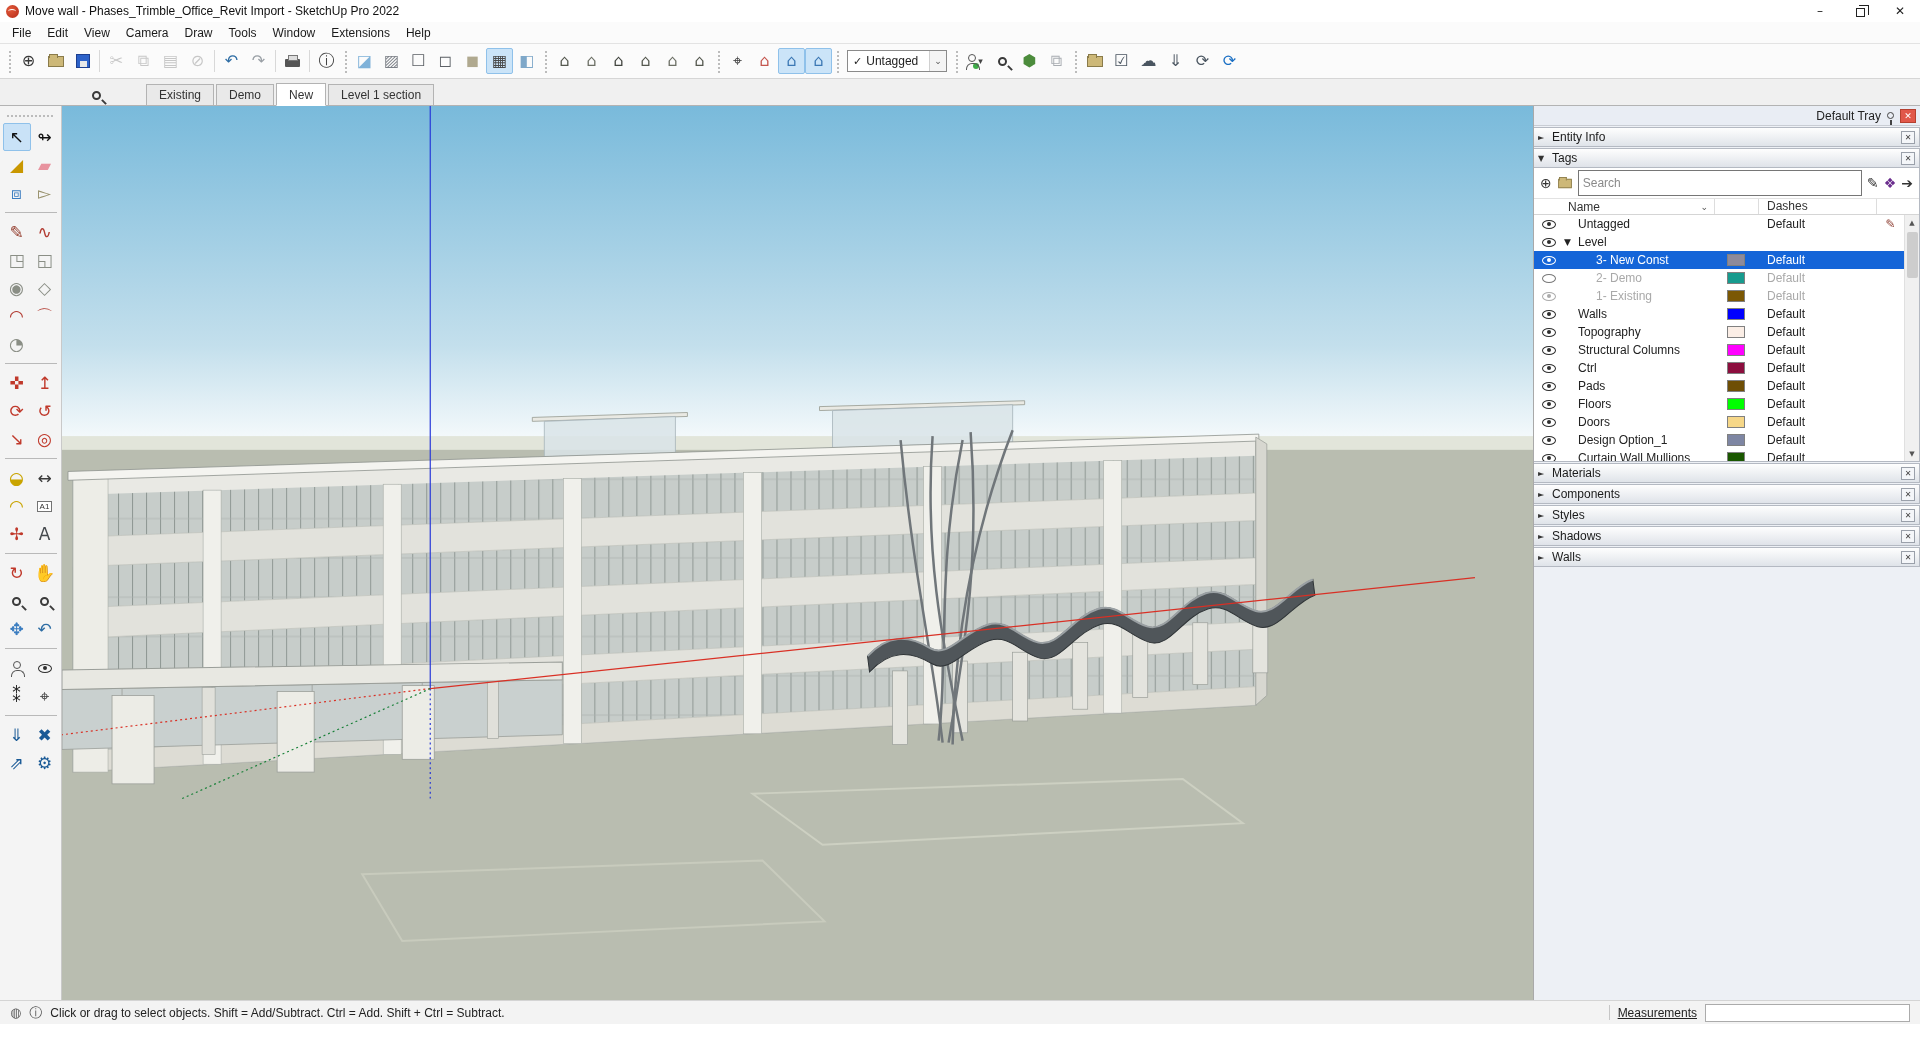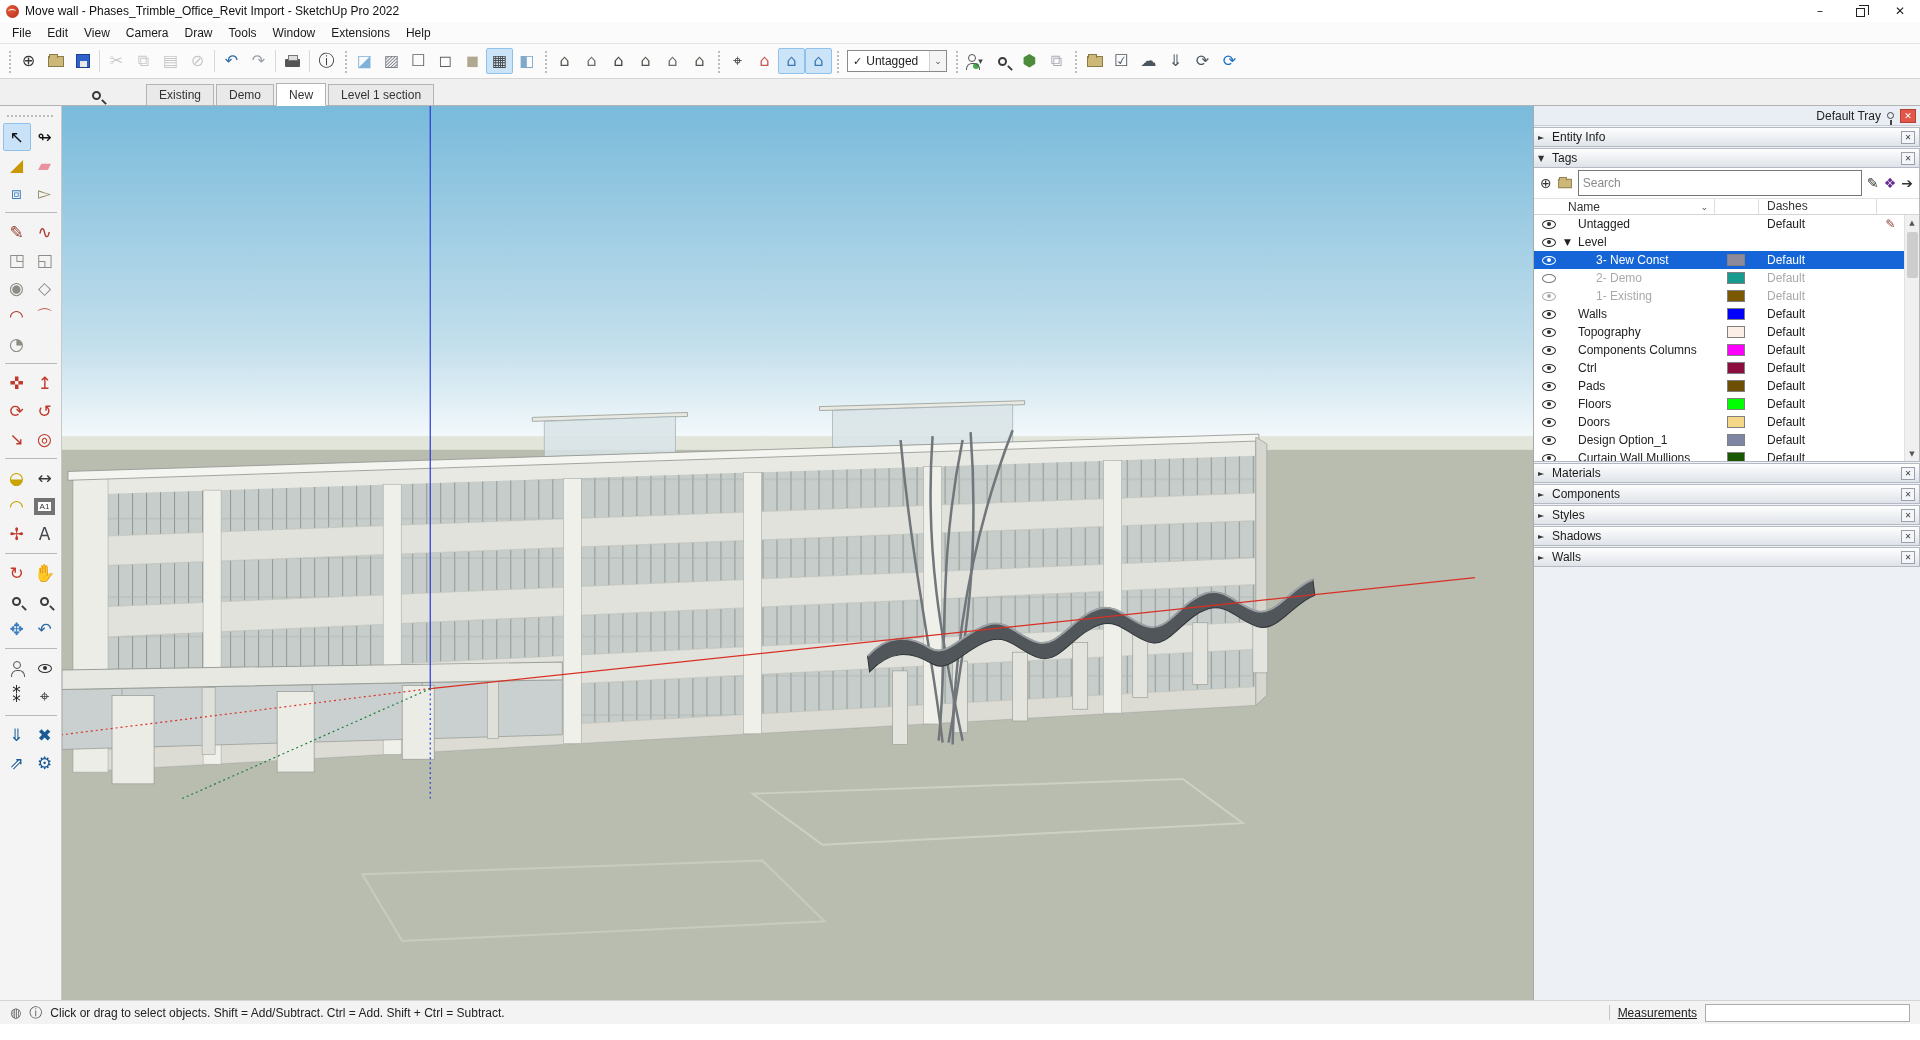--- a/index.html
+++ b/index.html
@@ -47,21 +47,21 @@
   .i-person::after { content:""; position:absolute; left:-3px; top:8px; width:12px; height:6px; border:1.5px solid #555; border-bottom:none; border-radius:6px 6px 0 0; }
   .i-person .dot { position:absolute; right:-4px; bottom:-8px; width:6px; height:6px; background:#3fae49; border-radius:50%; }
   .i-eye { width:14px; height:9px; border:1.4px solid #2e2e2e; border-radius:50%; position:relative; display:inline-block; flex:none;}
   .i-eye::after { content:""; position:absolute; left:4px; top:1.6px; width:4px; height:4px; background:#2e2e2e; border-radius:50%; }
   .i-eye.off::after { display:none; }
   .i-eye.off { border-color:#777; }
   .i-eye.faded { opacity:.4; }
   .i-eye.white { border-color:#fff; } .i-eye.white::after { background:#fff; }
   .i-pin { width:7px; height:7px; border:1.5px solid #444; border-radius:50%; position:relative; display:inline-block;}
   .i-pin::after { content:""; position:absolute; left:2px; top:7px; width:1.5px; height:5px; background:#444; }
-  .i-a1 { border:4px solid #737373; font-size:8px; padding:0 2px; background:#fff; color:#333; font-family:Liberation Sans, sans-serif;}
+  .i-a1 { border:1px solid #737373; font-size:8px; padding:0 2px; background:#fff; color:#333; font-family:Liberation Sans, sans-serif;}
 
   
   .tabsrow { height:27px; background:#f0f0f0; border-bottom:1px solid #b3b3b3; display:flex; align-items:flex-end; padding-left:86px; position:relative; flex:none; }
   .tabs-search { position:absolute; left:92px; bottom:5px; }
   .tab { height:21px; line-height:20px; padding:0 12px; background:#e9e9e9; border:1px solid #b3b3b3; border-bottom:none; margin-right:2px; font-size:12px; color:#333; position:relative; }
   .tab.active { background:#fff; height:23px; line-height:22px; z-index:2; margin-bottom:-1px; border-bottom:1px solid #fff; }
   .tabs-tabs { display:flex; align-items:flex-end; margin-left:60px; }
 
   
   .main { flex:1; display:flex; min-height:0; }
@@ -662,21 +662,21 @@
               </span>
               <span class="tr-dash">Default</span>
               <span class="tr-edit"></span>
               <span class="tr-gut"></span>
             </div>
             <div class="tag-row">
               <span class="tr-eye">
                 <span class="i-eye"></span>
               </span>
               <span class="tr-caret" style="margin-left: 0px;"></span>
-              <span class="tr-name">Components Columns</span>
+              <span class="tr-name">Structural Columns</span>
               <span class="tr-sw">
                 <span class="swatch" style="background: rgb(255, 0, 255);"></span>
               </span>
               <span class="tr-dash">Default</span>
               <span class="tr-edit"></span>
               <span class="tr-gut"></span>
             </div>
             <div class="tag-row">
               <span class="tr-eye">
                 <span class="i-eye"></span>

